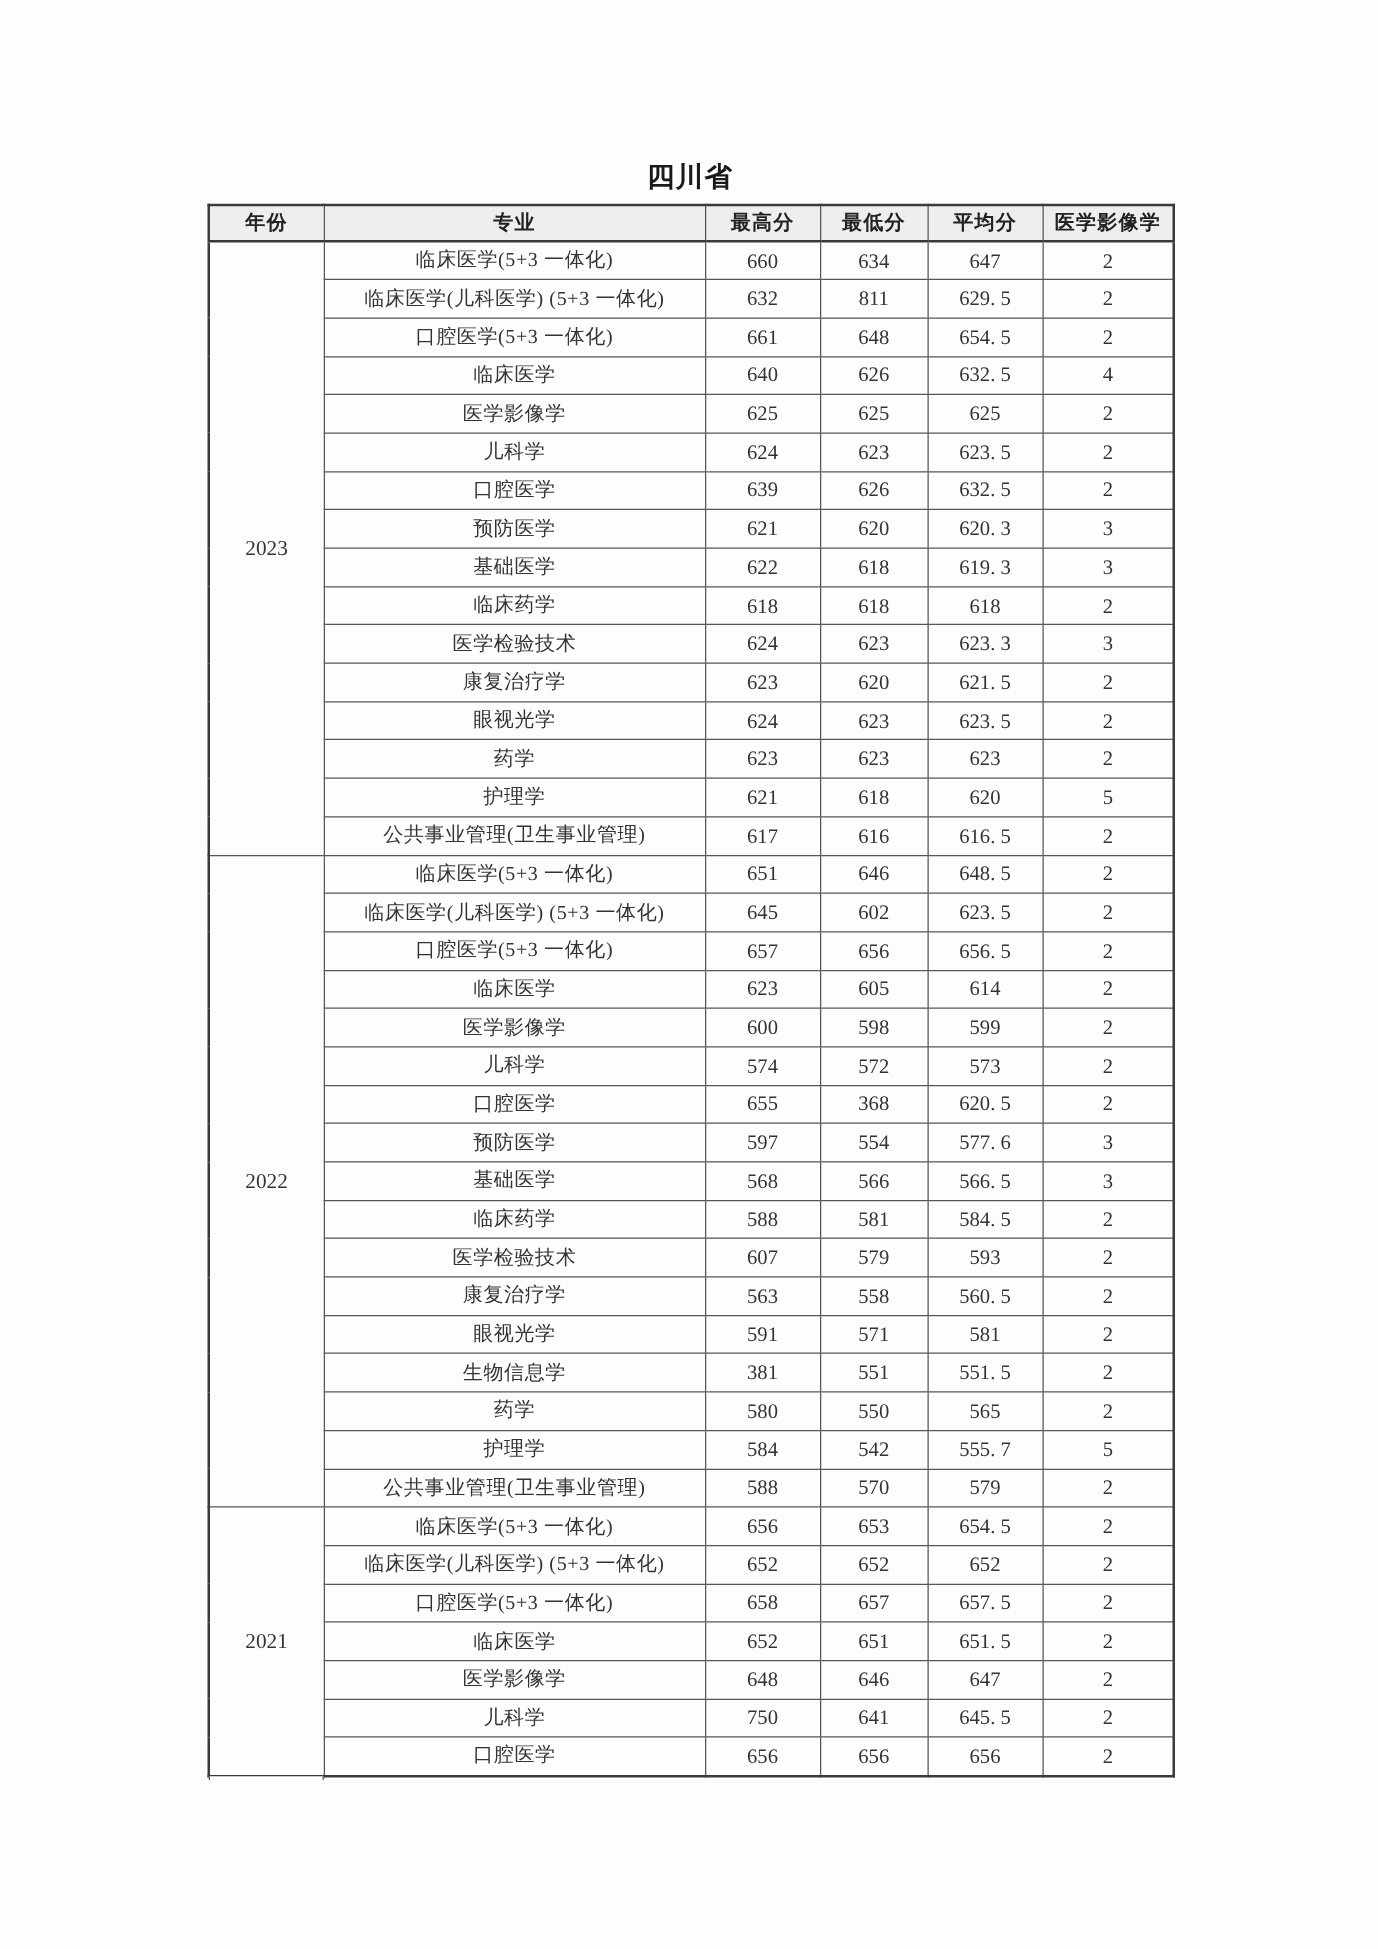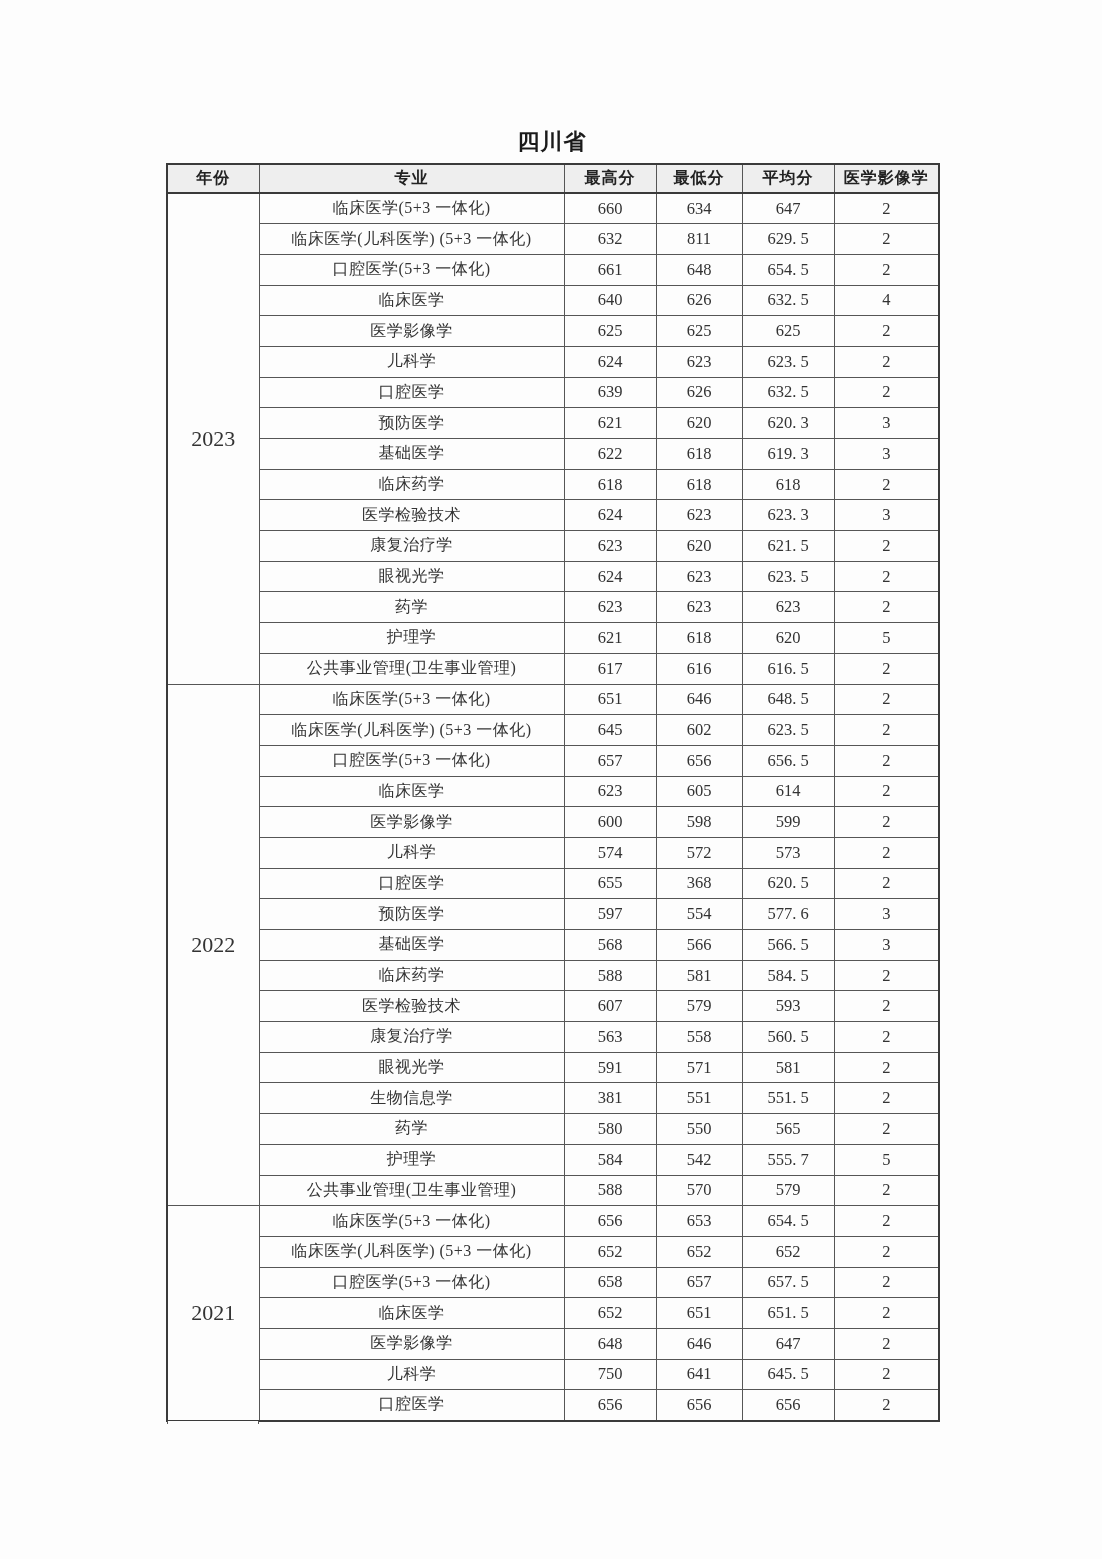--- a/index.html
+++ b/index.html
@@ -50,21 +50,21 @@
     margin-top: 12px;
   }
   td {
     border: 1px solid #565656;
     font-size: 16px;
     text-align: center;
     padding: 0 2px;
     color: #333;
   }
   tbody tr { height: 30.7px; }
-  td.year { font-size: 22px; }
+  td.year { font-size: 17px; }
   td.num { font-size: 16.5px; }
   td.major { letter-spacing: 0.5px; margin-top: 44px; }
   
   .cutoff-patch {
     position: absolute;
     left: 1px;
     bottom: -2px;
     width: 90px;
     height: 3px;
     background: #fdfdfd;

